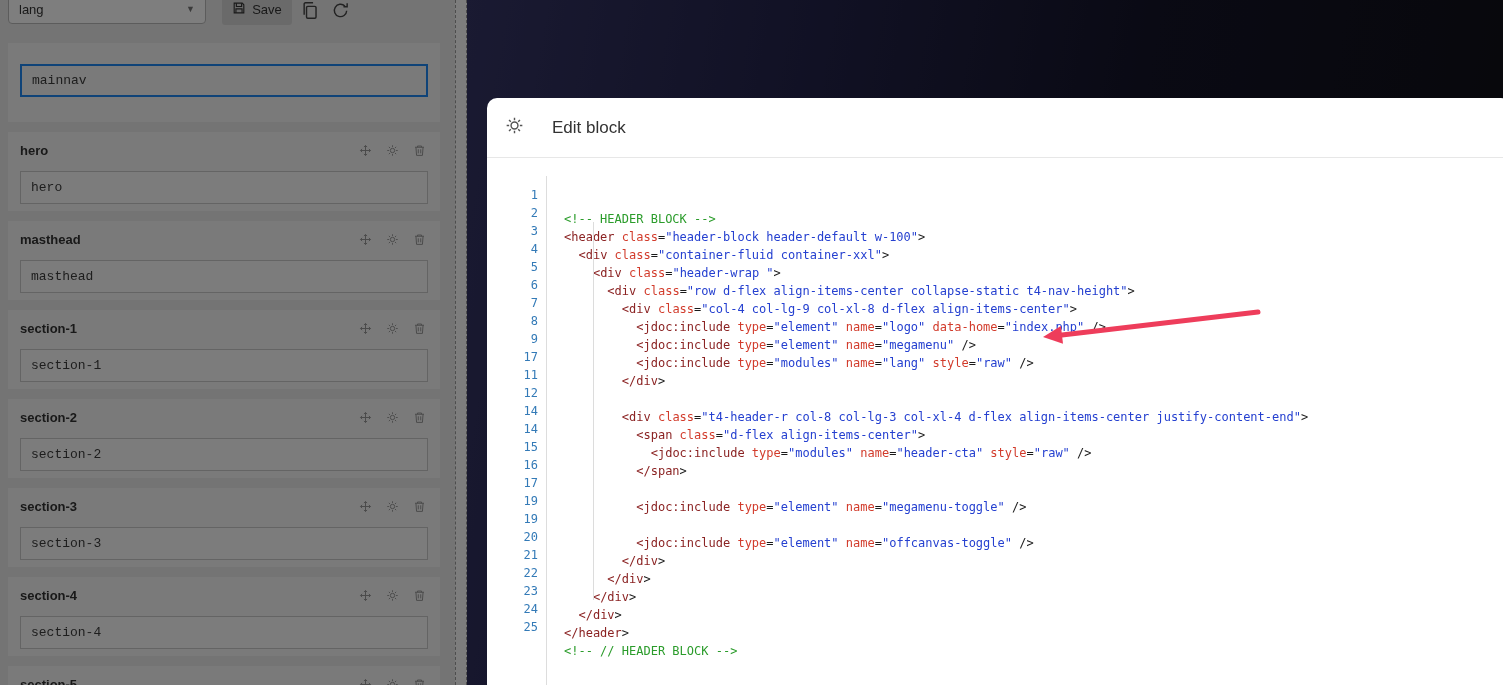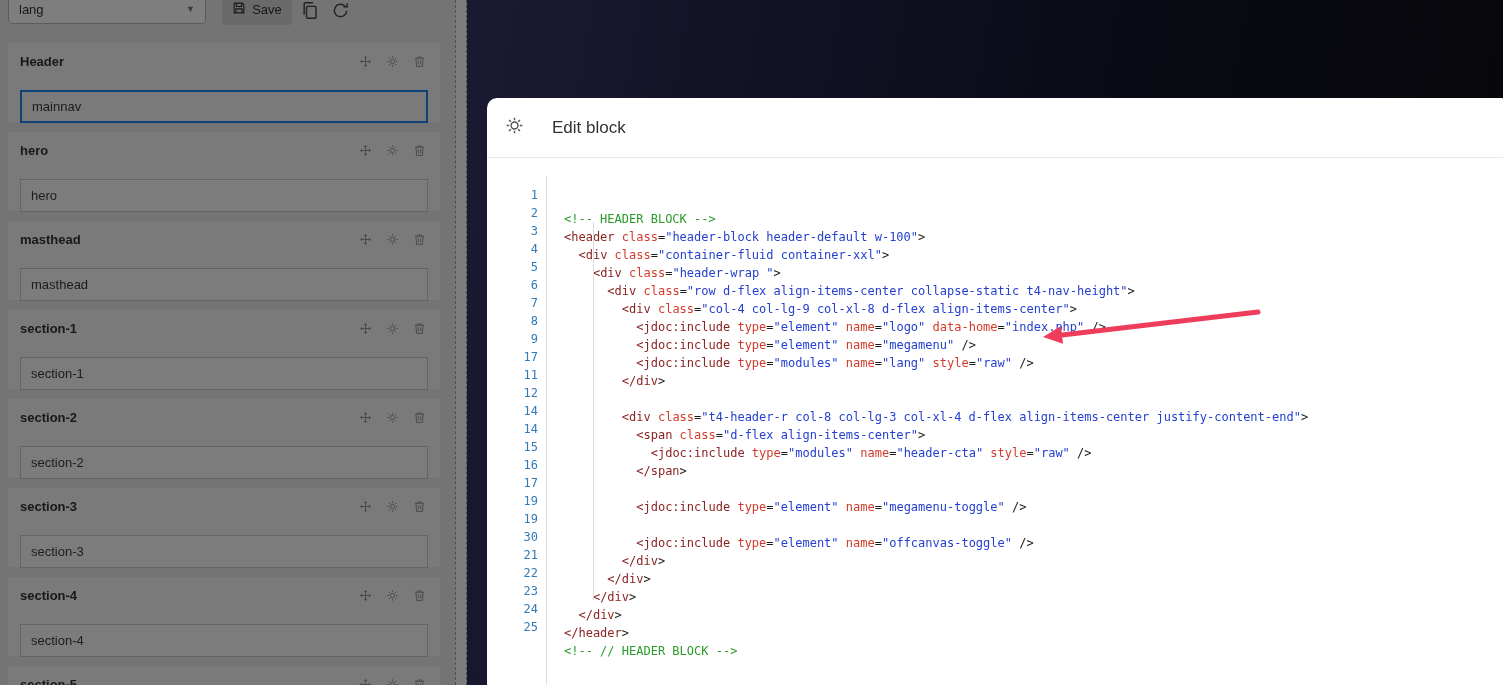--- a/index.html
+++ b/index.html
@@ -19,22 +19,22 @@
   .icon-btn{position:absolute;top:7px;width:19px;height:19px;color:#444;cursor:pointer;}
   .icon-btn svg{display:block;}
   .copy-btn{left:300px;} .refresh-btn{left:331px;}
 
   .blocks{position:absolute;left:8px;top:43px;width:432px;display:flex;flex-direction:column;gap:10px;}
   .card{height:79px;flex:none;background:#f5f5f5;box-sizing:border-box;padding:9px 12px;}
   .card-head{display:flex;align-items:center;justify-content:space-between;height:18px;}
   .card-title{font-size:13px;font-weight:bold;color:#333;}
   .card-icons{display:flex;gap:14px;color:#949494;align-items:center;margin-right:2px;}
   .card-icons svg{display:block;cursor:pointer;}
-  .card-input{margin-top:20px;width:100%;height:33px;box-sizing:border-box;border:1px solid #c9c9c9;background:#f9f9f9;
-    padding:13px 10px;font-size:13px;color:#3c3c3c;font-family:Liberation Sans, sans-serif;outline:none;display:block;}
+  .card-input{margin-top:12px;width:100%;height:33px;box-sizing:border-box;border:1px solid #c9c9c9;background:#f9f9f9;
+    padding:13px 10px;font-size:13px;color:#3c3c3c;font-family:Liberation Mono, monospace;outline:none;display:block;}
   .card-input.focused{border:2px solid var(--accent,#1e87f0);background:#f4f4f4;}
 
   
   .resizer{position:absolute;left:455px;top:0;width:12px;height:685px;background:#fbfbfb;
     border-left:1px dashed #9a9a9a;border-right:1px dashed #9a9a9a;box-sizing:border-box;z-index:1;cursor:col-resize;}
 
   
   .preview{position:absolute;left:467px;top:0;right:0;height:685px;z-index:1;
     background:linear-gradient(100deg,#343464 0%,#23234a 30%,#141428 60%,#0f0f14 100%);}
 
@@ -91,45 +91,20 @@
     </span>
     <span class="icon-btn refresh-btn">
       <svg width="19" height="19" viewBox="0 0 16 16" fill="none" stroke="currentColor" stroke-width="1.2">
           <path d="M13.2 8.2a5.2 5.2 0 1 1-1.5-3.9"></path>
           <path d="M13.6 1.8v3.1h-3.1"></path>
         </svg>
     </span>
   </div>
   <div class="blocks" id="blocks">
   <div class="card">
-    <div class="card-head">
-      <span class="card-title">Header</span>
-      <span class="card-icons">
-        <span>
-              <svg width="13" height="13" viewBox="0 0 16 16" fill="none" stroke="currentColor" stroke-width="1.2">
-                <path d="M8 2v12M2 8h12"></path>
-                <path d="M6 3.8 8 1.8l2 2M6 12.2l2 2 2-2M3.8 6l-2 2 2 2M12.2 6l2 2-2 2"></path>
-              </svg>
-            </span>
-        <span>
-              <svg width="13" height="13" viewBox="0 0 16 16" fill="none" stroke="currentColor" stroke-width="1.2">
-                <circle cx="8" cy="8" r="2.7"></circle>
-                <path d="M8 1.6v2M8 12.4v2M1.6 8h2M12.4 8h2M3.5 3.5l1.4 1.4M11.1 11.1l1.4 1.4M12.5 3.5l-1.4 1.4M4.9 11.1l-1.4 1.4"></path>
-              </svg>
-            </span>
-        <span>
-              <svg width="13" height="13" viewBox="0 0 16 16" fill="none" stroke="currentColor" stroke-width="1.2">
-                <path d="M2.5 4h11"></path>
-                <path d="M5.5 4V2.5h5V4"></path>
-                <path d="M3.6 4l.8 10h7.2l.8-10"></path>
-                <path d="M6.5 6.5v5M9.5 6.5v5"></path>
-              </svg>
-            </span>
-      </span>
-    </div>
     <input class="card-input focused" value="mainnav" style="">
   </div>
 
   <div class="card">
     <div class="card-head">
       <span class="card-title">hero</span>
       <span class="card-icons">
         <span>
               <svg width="13" height="13" viewBox="0 0 16 16" fill="none" stroke="currentColor" stroke-width="1.2">
                 <path d="M8 2v12M2 8h12"></path>
@@ -363,21 +338,21 @@
         <div class="cm-row"><span class="ln">17</span><span class="code"><span class="p">        </span><span class="t">&lt;/div</span><span class="p">&gt;</span></span></div>
         <div class="cm-row"><span class="ln">11</span><span class="code">&nbsp;</span></div>
         <div class="cm-row"><span class="ln">12</span><span class="code"><span class="p">        </span><span class="t">&lt;div</span><span class="p"> </span><span class="a">class</span><span class="p">=</span><span class="s">"t4-header-r col-8 col-lg-3 col-xl-4 d-flex align-items-center justify-content-end"</span><span class="p">&gt;</span></span></div>
         <div class="cm-row"><span class="ln">14</span><span class="code"><span class="p">          </span><span class="t">&lt;span</span><span class="p"> </span><span class="a">class</span><span class="p">=</span><span class="s">"d-flex align-items-center"</span><span class="p">&gt;</span></span></div>
         <div class="cm-row"><span class="ln">14</span><span class="code"><span class="p">            </span><span class="t">&lt;jdoc:include</span><span class="p"> </span><span class="a">type</span><span class="p">=</span><span class="s">"modules"</span><span class="p"> </span><span class="a">name</span><span class="p">=</span><span class="s">"header-cta"</span><span class="p"> </span><span class="a">style</span><span class="p">=</span><span class="s">"raw"</span><span class="p"> </span><span class="p">/&gt;</span></span></div>
         <div class="cm-row"><span class="ln">15</span><span class="code"><span class="p">          </span><span class="t">&lt;/span</span><span class="p">&gt;</span></span></div>
         <div class="cm-row"><span class="ln">16</span><span class="code">&nbsp;</span></div>
         <div class="cm-row"><span class="ln">17</span><span class="code"><span class="p">          </span><span class="t">&lt;jdoc:include</span><span class="p"> </span><span class="a">type</span><span class="p">=</span><span class="s">"element"</span><span class="p"> </span><span class="a">name</span><span class="p">=</span><span class="s">"megamenu-toggle"</span><span class="p"> </span><span class="p">/&gt;</span></span></div>
         <div class="cm-row"><span class="ln">19</span><span class="code">&nbsp;</span></div>
         <div class="cm-row"><span class="ln">19</span><span class="code"><span class="p">          </span><span class="t">&lt;jdoc:include</span><span class="p"> </span><span class="a">type</span><span class="p">=</span><span class="s">"element"</span><span class="p"> </span><span class="a">name</span><span class="p">=</span><span class="s">"offcanvas-toggle"</span><span class="p"> </span><span class="p">/&gt;</span></span></div>
-        <div class="cm-row"><span class="ln">30</span><span class="code"><span class="p">        </span><span class="t">&lt;/div</span><span class="p">&gt;</span></span></div>
+        <div class="cm-row"><span class="ln">20</span><span class="code"><span class="p">        </span><span class="t">&lt;/div</span><span class="p">&gt;</span></span></div>
         <div class="cm-row"><span class="ln">21</span><span class="code"><span class="p">      </span><span class="t">&lt;/div</span><span class="p">&gt;</span></span></div>
         <div class="cm-row"><span class="ln">22</span><span class="code"><span class="p">    </span><span class="t">&lt;/div</span><span class="p">&gt;</span></span></div>
         <div class="cm-row"><span class="ln">23</span><span class="code"><span class="p">  </span><span class="t">&lt;/div</span><span class="p">&gt;</span></span></div>
         <div class="cm-row"><span class="ln">24</span><span class="code"><span class="t">&lt;/header</span><span class="p">&gt;</span></span></div>
         <div class="cm-row"><span class="ln">25</span><span class="code"><span class="c">&lt;!-- // HEADER BLOCK --&gt;</span></span></div>
       </div>
   </div>
 </div>
 
 <svg class="arrow">

